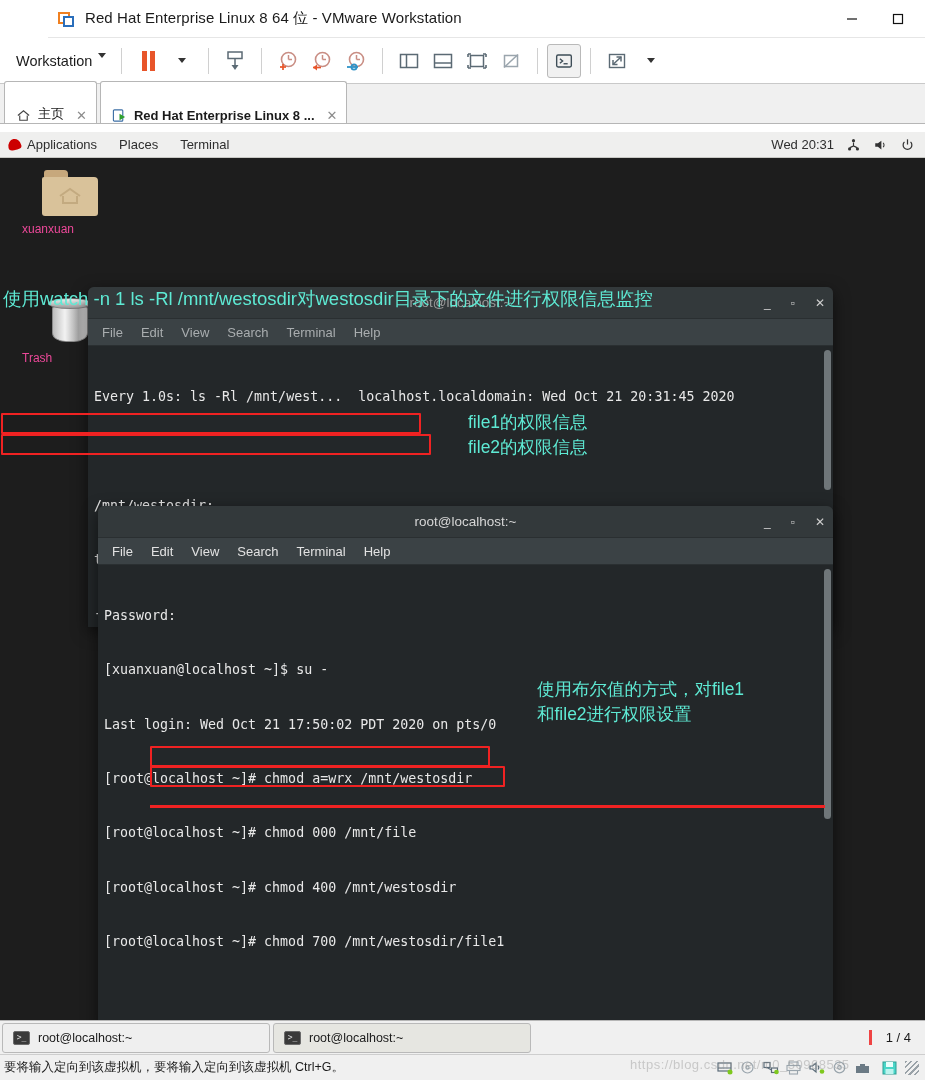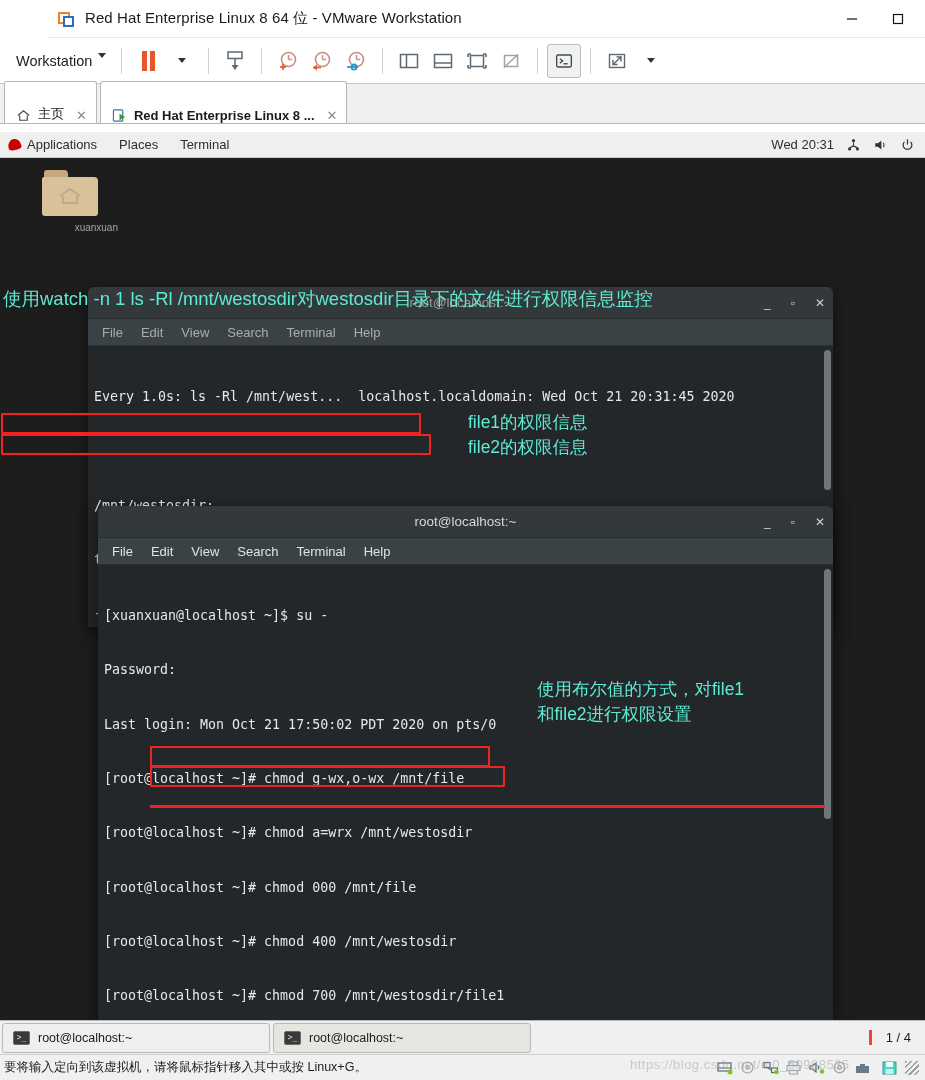--- a/index.html
+++ b/index.html
@@ -98,21 +98,21 @@
   
   .wallpaper-text {
     position: absolute; right: 8px; bottom: 58px; color: #ffffff;
     font-size: 34px; font-weight: bold; line-height: 1.25; text-align: left;
     white-space: nowrap; opacity: .95;
   }
   .wallpaper-text .l2 { font-weight: normal; font-size: 31px; }
 
   
   .desk-icon {
-    position: absolute; width: 96px; text-align: right; color: #a3a3a3; font-size: 10px;
+    position: absolute; width: 96px; text-align: left; color: #ec4899; font-size: 12px;
   }
   .folder-ico {
     width: 56px; height: 46px; margin: 0 auto 6px; position: relative;
   }
   .folder-ico .tab {
     position: absolute; left: 2px; top: 0; width: 24px; height: 9px;
     background: #c7a87c; border-radius: 3px 4px 0 0;
   }
   .folder-ico .body {
     position: absolute; left: 0; top: 7px; width: 56px; height: 39px;
@@ -419,20 +419,27 @@
         <div class="tab"></div>
           <div class="body"></div>
         <svg class="home" viewBox="0 0 24 18">
           <path d="M2 9 L12 2 L22 9" fill="none" stroke="#c3aa80" stroke-width="2"></path>
           <path d="M5 9 V16 H19 V9" fill="none" stroke="#c3aa80" stroke-width="2"></path>
         </svg>
       </div>
       <span>xuanxuan</span>
     </div>
 
+    <div class="desk-icon" style="left:22px; top:164px;">
+      <div class="trash-ico">
+        <div class="can"></div>
+          <div class="lid"></div>
+      </div>
+      <span>Trash</span>
+    </div>
 
     <div class="term" style="left:88px; top:155px; width:745px; height:340px;">
       <div class="term-title dim">
         <span>root@localhost:~</span>
         <div class="term-ctl">
           <span>_</span>
           <span>▫</span>
           <span>✕</span>
         </div>
       </div>
@@ -466,24 +473,23 @@
       </div>
       <div class="term-menu">
         <span>File</span>
         <span>Edit</span>
         <span>View</span>
         <span>Search</span>
         <span>Terminal</span>
         <span>Help</span>
       </div>
       <div class="term-body">
+        <div>Password:</div>
         <div>[xuanxuan@localhost ~]$ su -</div>
-        <div>Password:</div>
-        <div>Last login: Mon Oct 21 17:50:02 PDT 2020 on pts/0</div>
-        <div>[root@localhost ~]# chmod g-wx,o-wx /mnt/file</div>
+        <div>Last login: Wed Oct 21 17:50:02 PDT 2020 on pts/0</div>
         <div>[root@localhost ~]# chmod a=wrx /mnt/westosdir</div>
         <div>[root@localhost ~]# chmod 000 /mnt/file</div>
         <div>[root@localhost ~]# chmod 400 /mnt/westosdir</div>
         <div>[root@localhost ~]# chmod 700 /mnt/westosdir/file1</div>
         
         
         
         
         
         
@@ -514,21 +520,21 @@
       <span>root@localhost:~</span>
     </div>
     <div class="task-btn second">
       <span class="term-mini">&gt;_</span>
       <span>root@localhost:~</span>
     </div>
     <div class="page-ind">1 / 4</div>
   </div>
 
   <div class="vm-status">
-    <span class="msg">要将输入定向到该虚拟机，请将鼠标指针移入其中或按 Linux+G。</span>
+    <span class="msg">要将输入定向到该虚拟机，要将输入定向到该虚拟机 Ctrl+G。</span>
     <div class="status-icons">
       <svg class="st-ico" viewBox="0 0 16 14">
         <rect x="1" y="2" width="13" height="8" fill="none" stroke="#5a6b78" stroke-width="1.2"></rect>
         <line x1="1" y1="7" x2="14" y2="7" stroke="#5a6b78" stroke-width="1"></line>
         <circle cx="13" cy="11" r="2.5" fill="#7ec81e"></circle>
       </svg>
       <svg class="st-ico" viewBox="0 0 16 14">
         <circle cx="7.5" cy="6.5" r="5.5" fill="none" stroke="#9aa5ad" stroke-width="1.2"></circle>
         <circle cx="7.5" cy="6.5" r="1.6" fill="none" stroke="#9aa5ad" stroke-width="1.2"></circle>
       </svg>

